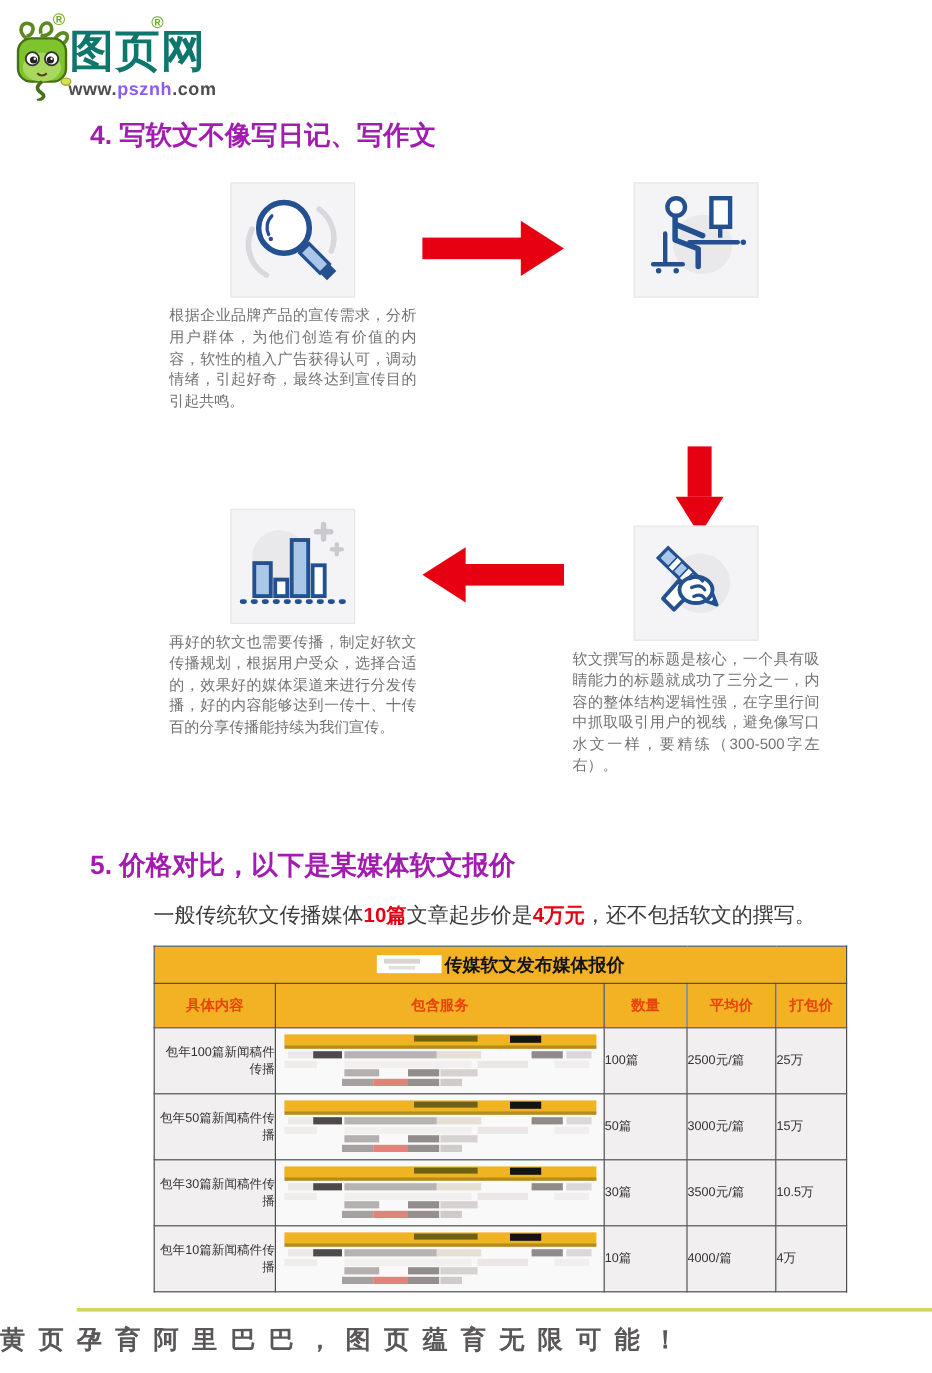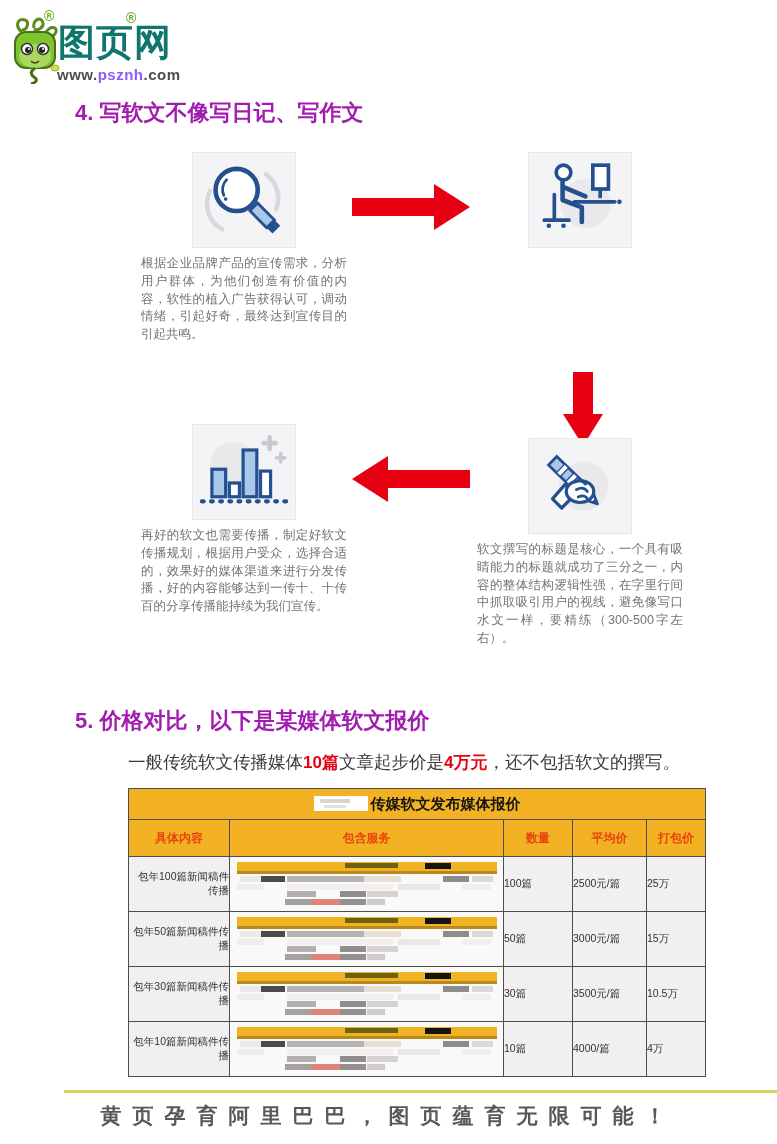--- a/index.html
+++ b/index.html
@@ -85,21 +85,21 @@
   .b11{left:20%;top:32px;width:11%;background:#b4b0b0;}
   .b12{left:40%;top:32px;width:10%;background:#918d8d;}
   .b13{left:50%;top:32px;width:12%;background:#d6d2d2;}
   .b14{left:19%;top:40px;width:10%;background:#a5a1a1;}
   .b15{left:29%;top:40px;width:11%;background:#e2837a;}
   .b16{left:40%;top:40px;width:10%;background:#958f8f;}
   .b17{left:50%;top:40px;width:7%;background:#cfcbcb;}
 
   
   .fline{position:absolute;left:64px;top:1090px;width:713px;height:3px;background:#d2d65d;}
-  .slogan{position:absolute;left:0;top:1102px;width:777px;text-align:center;
+  .slogan{position:absolute;left:0;top:1102px;width:777px;text-align:left;
           font-size:21px;font-weight:600;color:#595757;letter-spacing:11px;white-space:nowrap;}
 </style>
 </head>
 <body>
 
 <div class="page">
 
   <div class="logo">
     <svg class="mascot" width="50" height="68" viewBox="0 0 50 68">
       <path d="M12 16 C4 10 8 1 15 4 C20 6 17 14 12 14" fill="none" stroke="#5c8a1f" stroke-width="3"></path>

